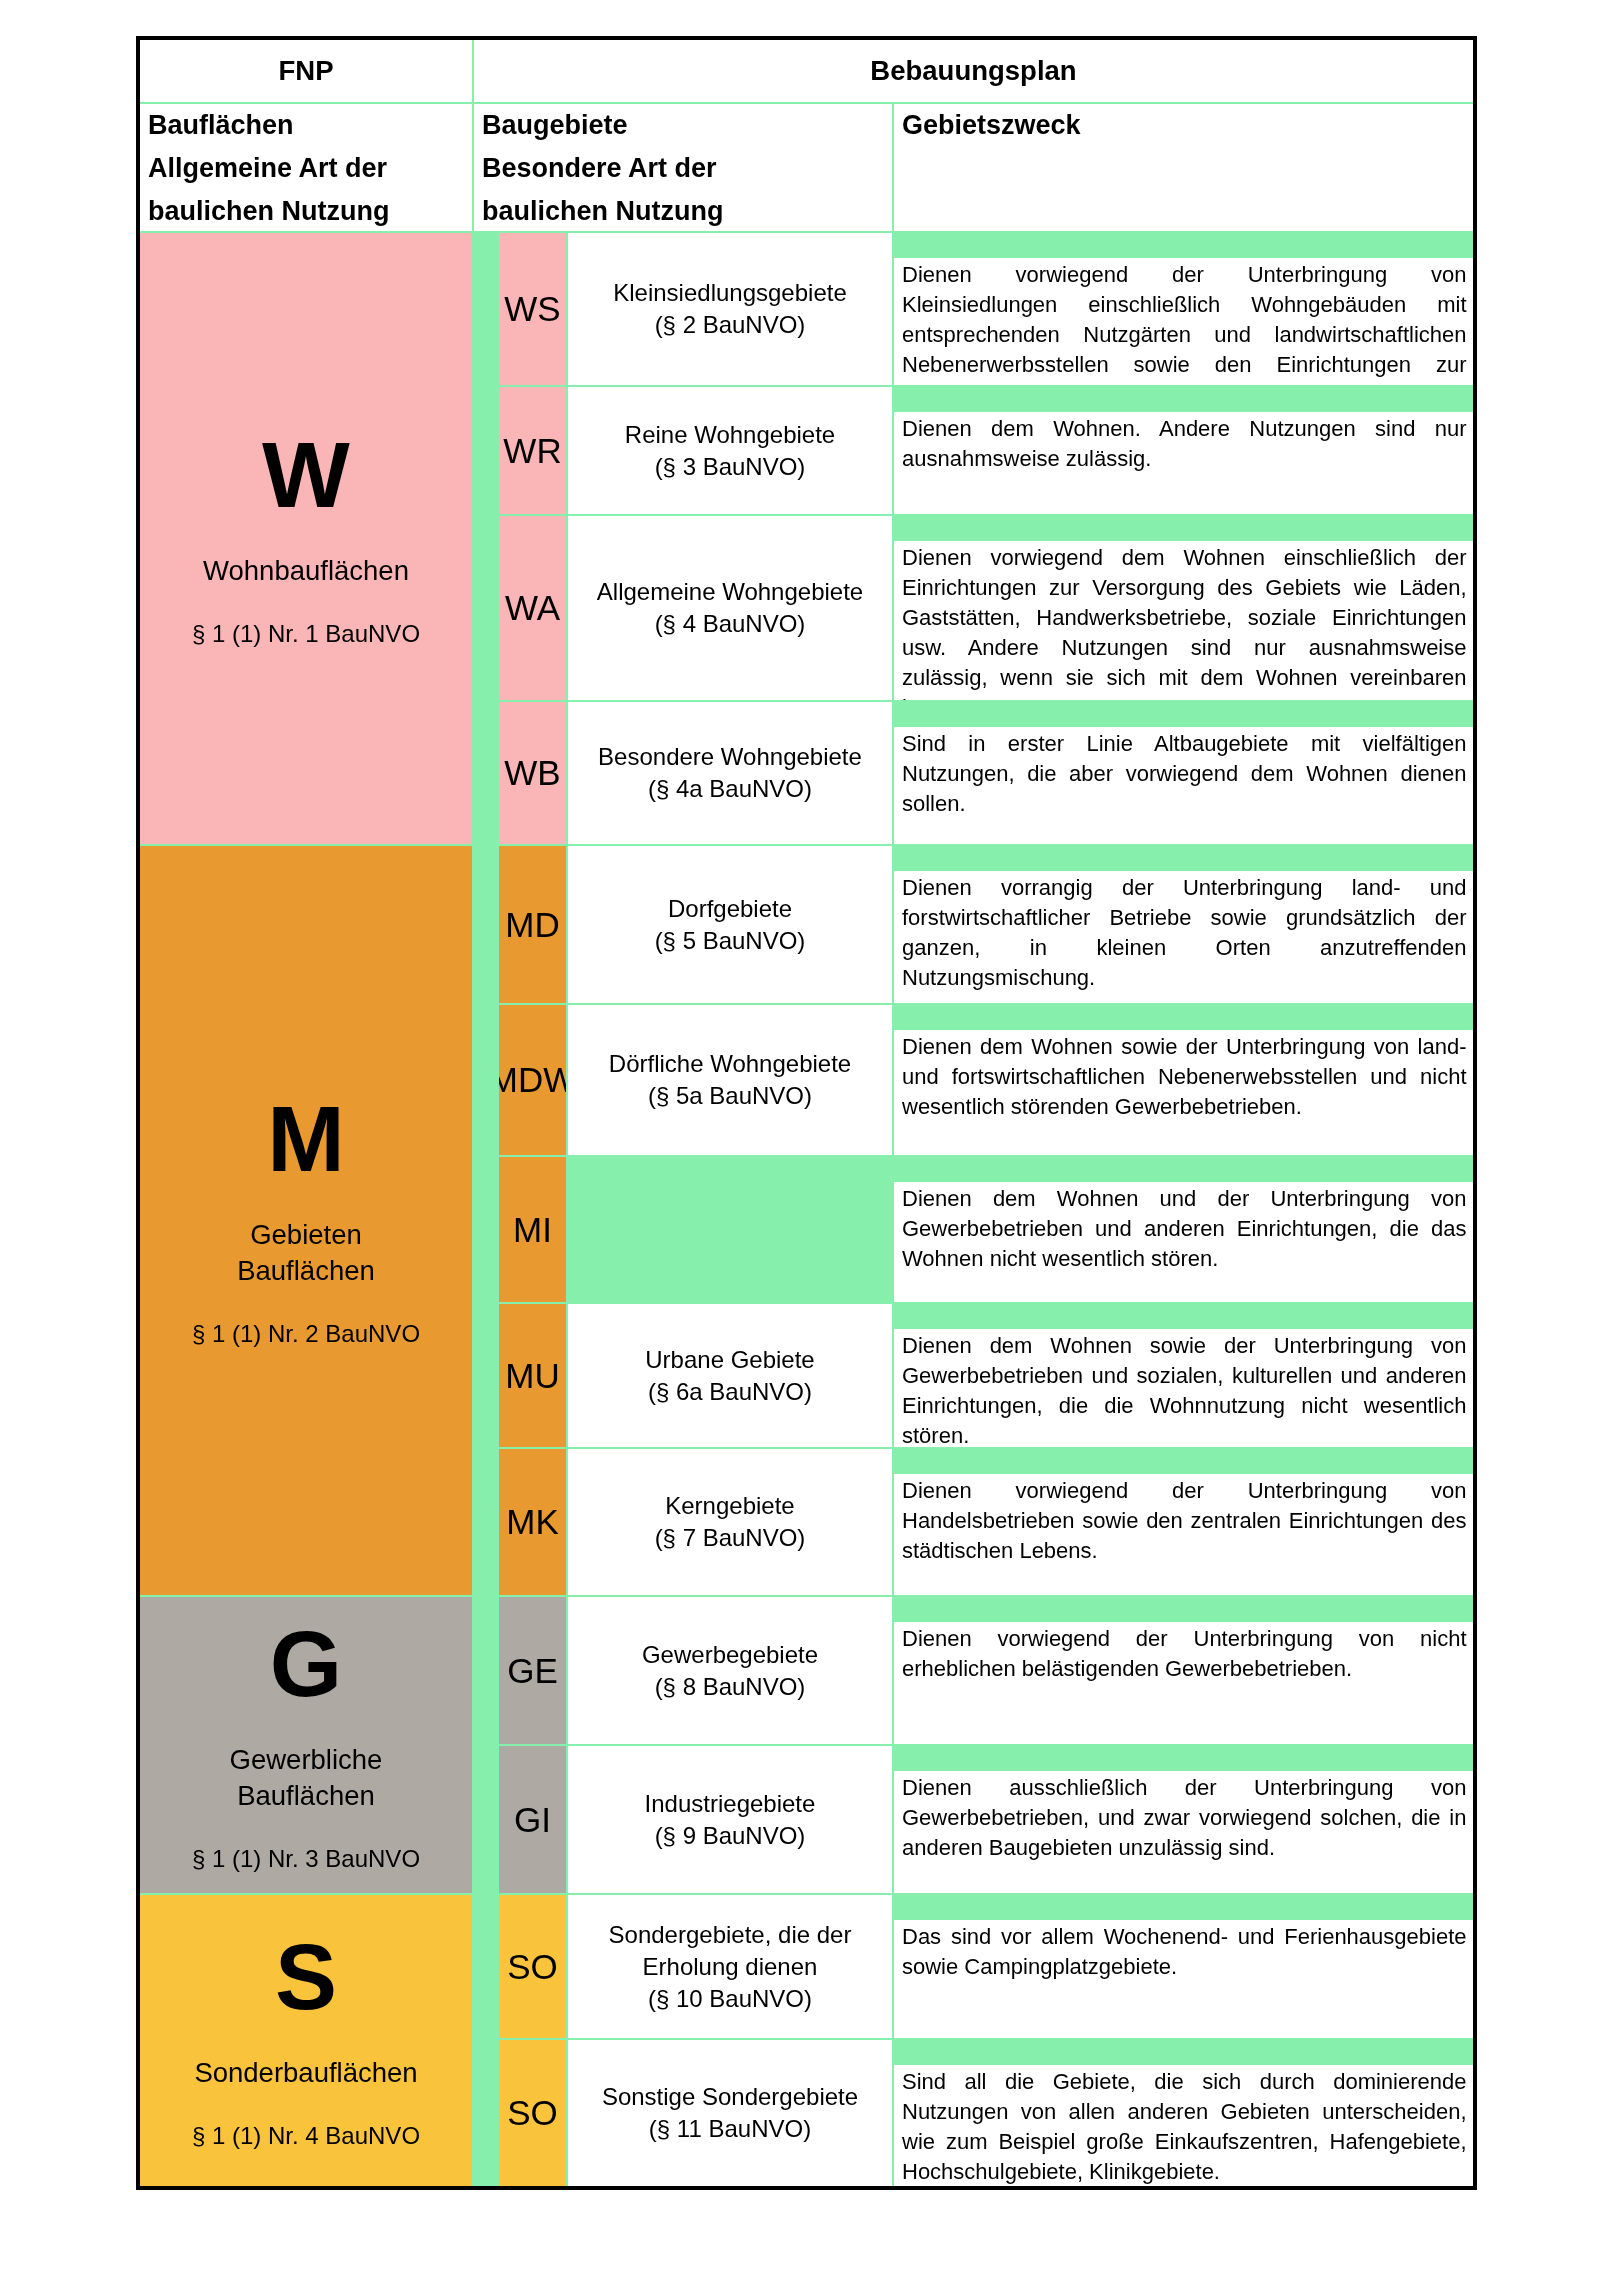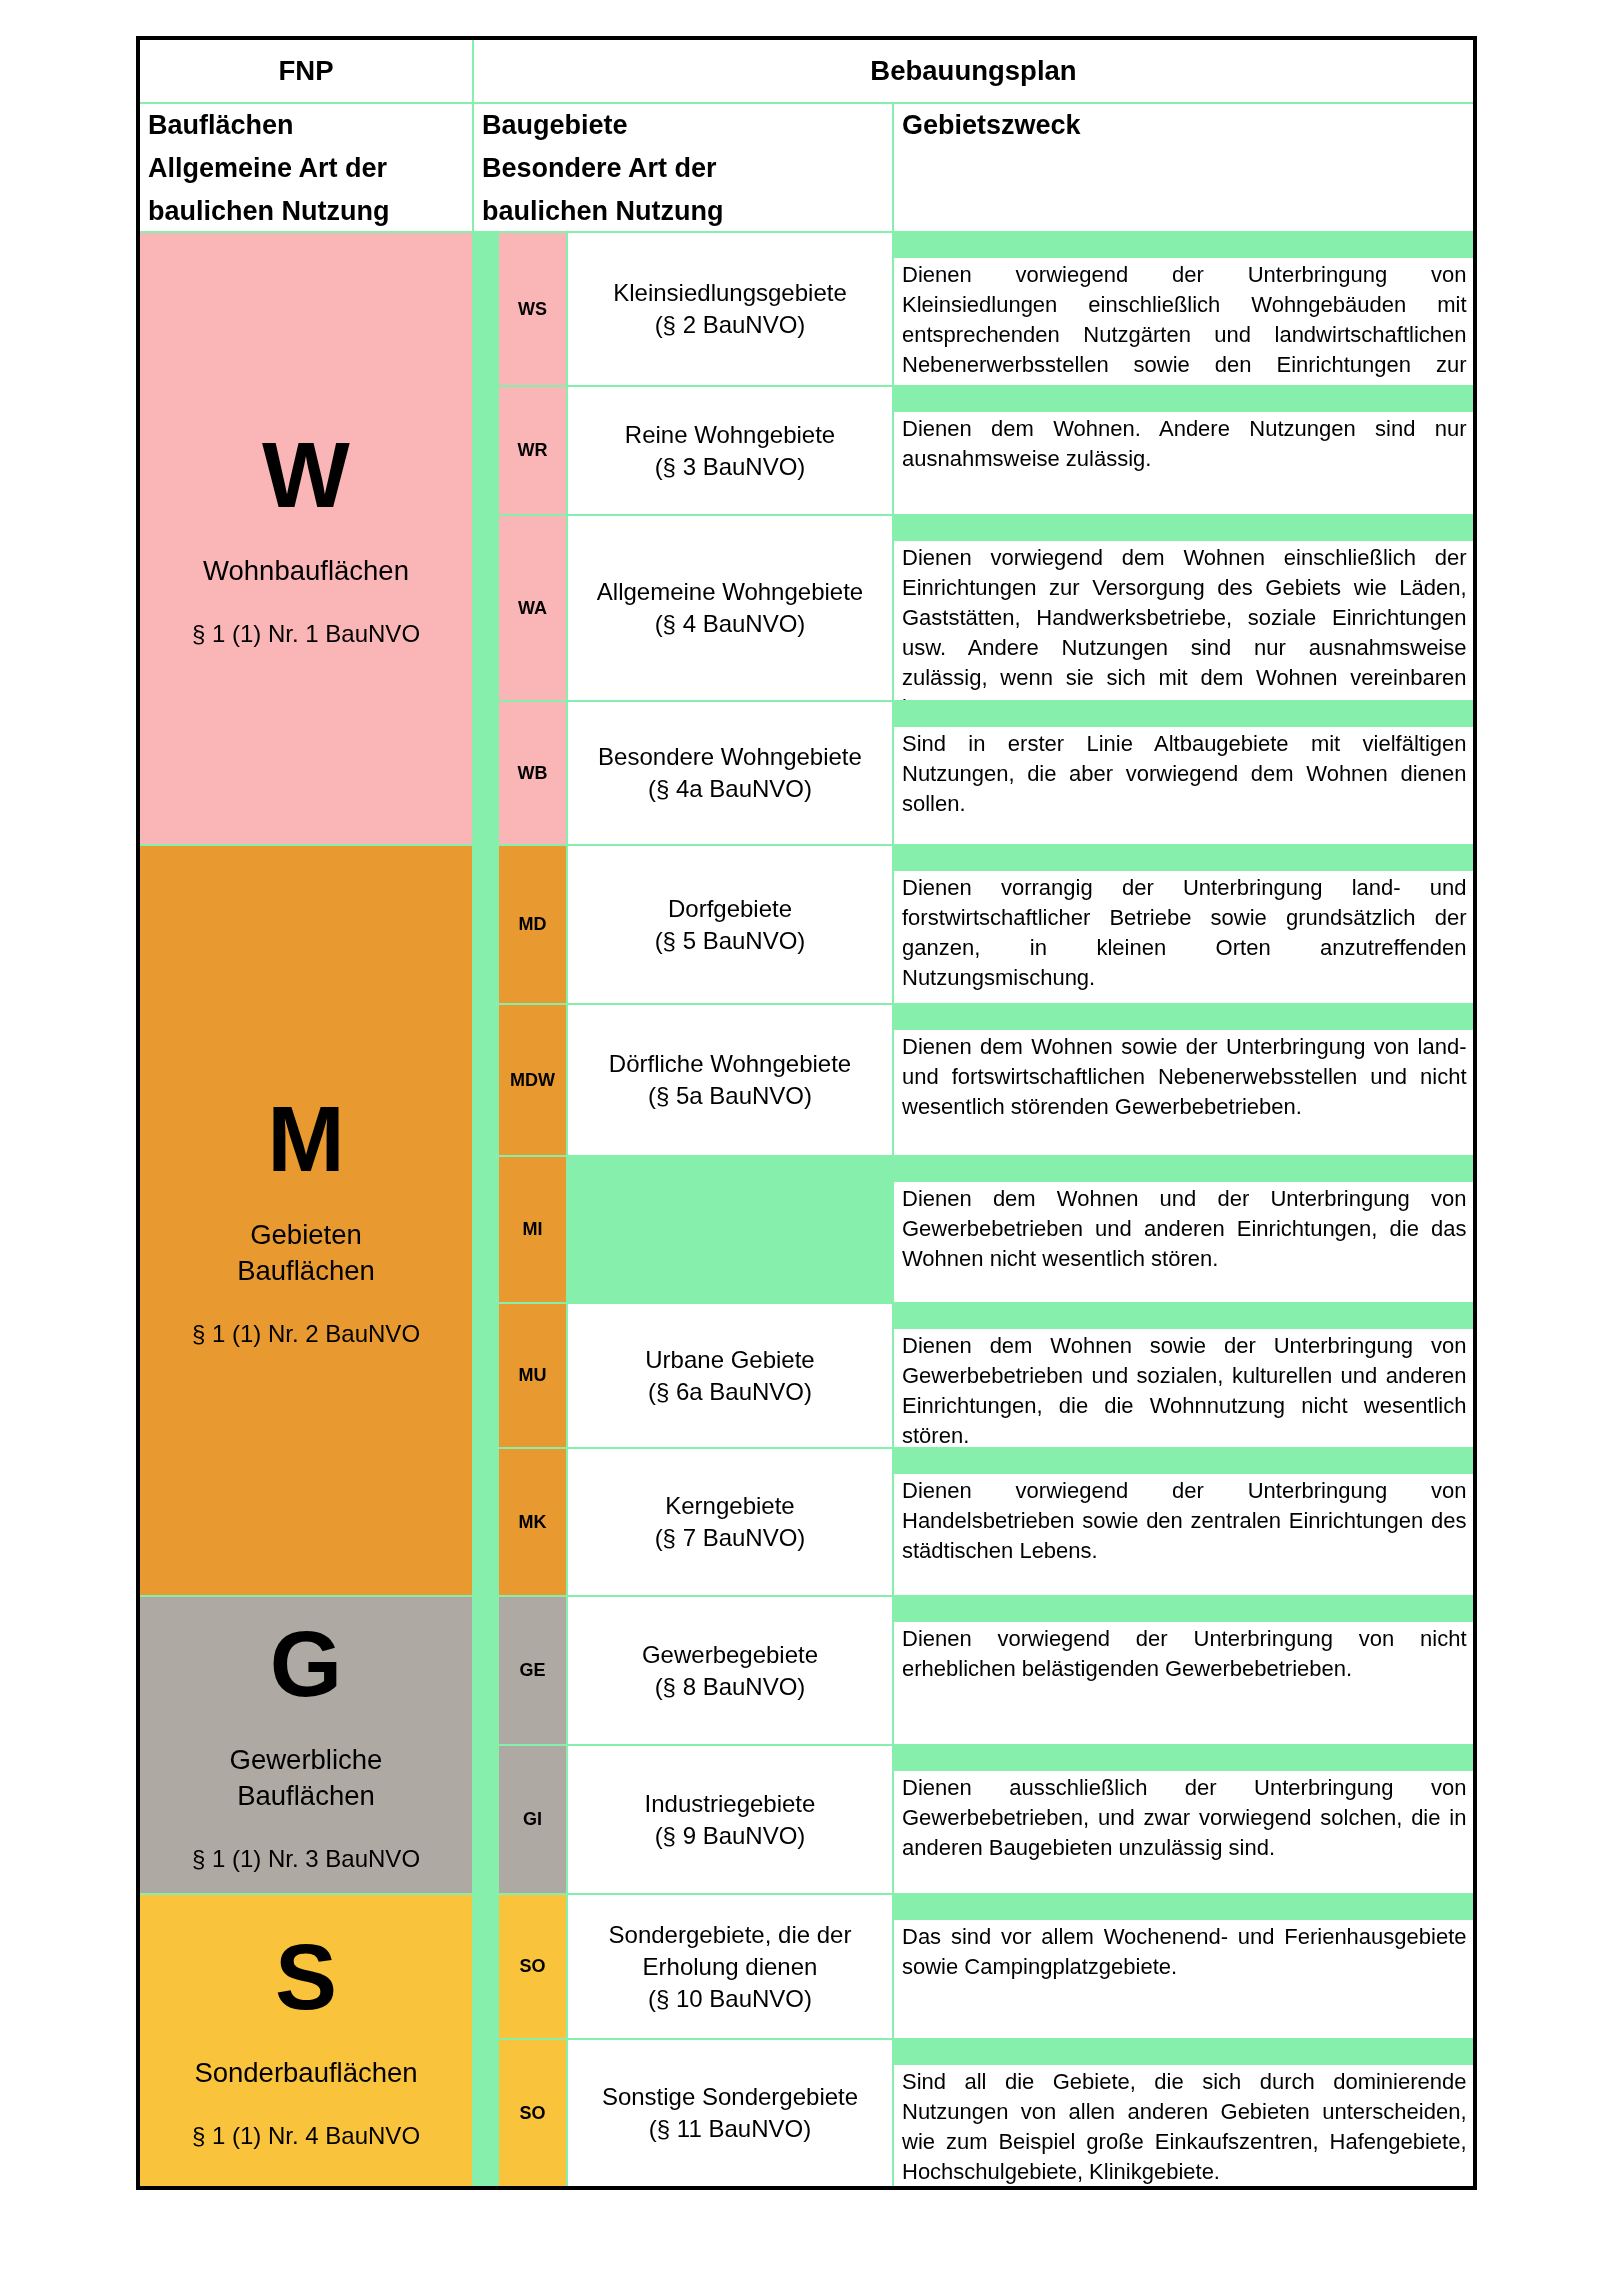--- a/index.html
+++ b/index.html
@@ -13,21 +13,21 @@
     background:#86efac;
     border:4px solid #000;
   }
   .cell{background:#fff;box-sizing:border-box;overflow:hidden;}
   .hdr1{display:flex;align-items:center;justify-content:center;font-weight:bold;font-size:27.5px;}
   .hdr2{font-weight:bold;font-size:27px;line-height:43px;padding:0 8px;white-space:pre-line;}
   .block{display:flex;flex-direction:column;align-items:center;justify-content:center;text-align:center;gap:31px;}
   .blk-letter{font-weight:bold;font-size:93px;line-height:1;}
   .blk-name{font-size:27.5px;line-height:36px;white-space:pre-line;}
   .blk-law{font-size:24px;}
-  .code{display:flex;align-items:center;justify-content:center;font-weight:bold;font-size:18px;margin-left:25px;}
+  .code{display:flex;align-items:center;justify-content:center;font-weight:normal;font-size:35px;margin-left:25px;}
   .name{display:flex;align-items:center;justify-content:center;text-align:center;font-size:24px;line-height:32px;white-space:pre-line;padding:0 22px;}
   .purpose{font-size:22px;line-height:30px;text-align:justify;padding:2.4px 6.5px 0 8px;margin-top:25px;}
 </style>
 </head>
 <body>
 
 <div class="sheet">
   <div class="grid">
 
     <div class="cell hdr1" style="grid-area:1/1">FNP</div>

